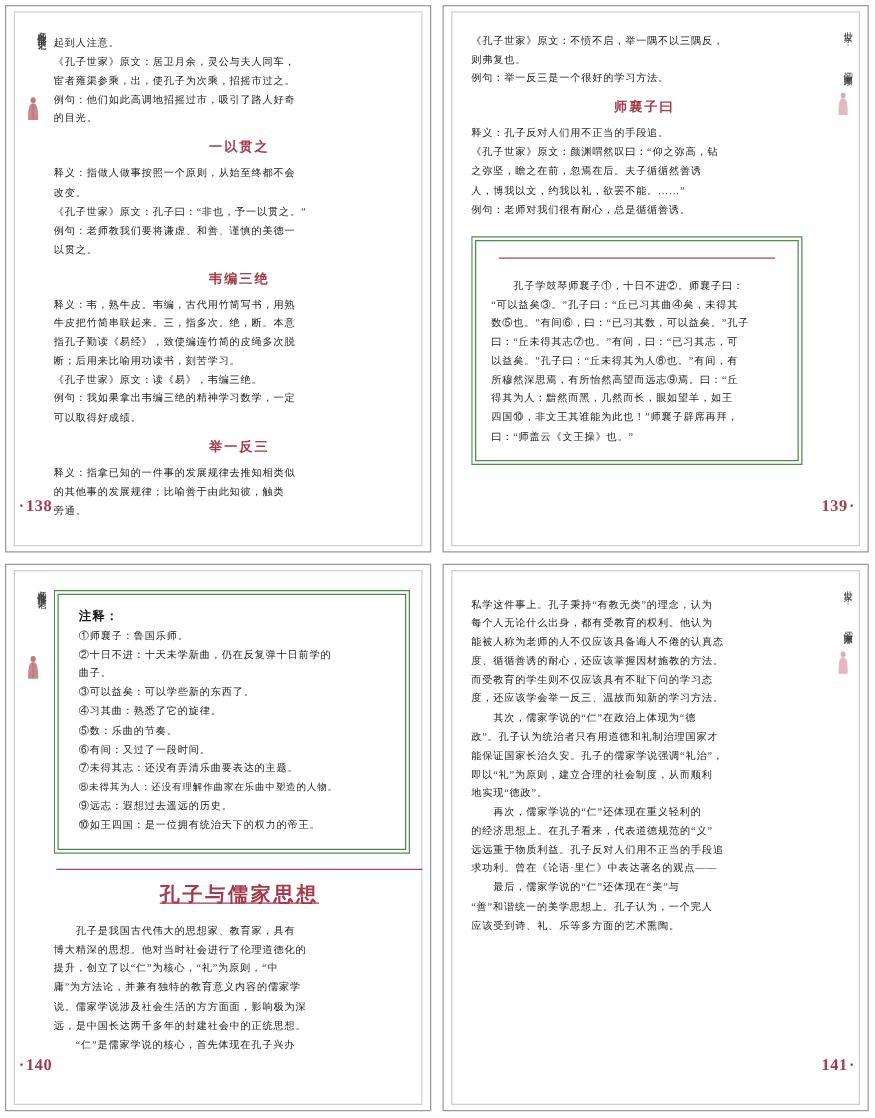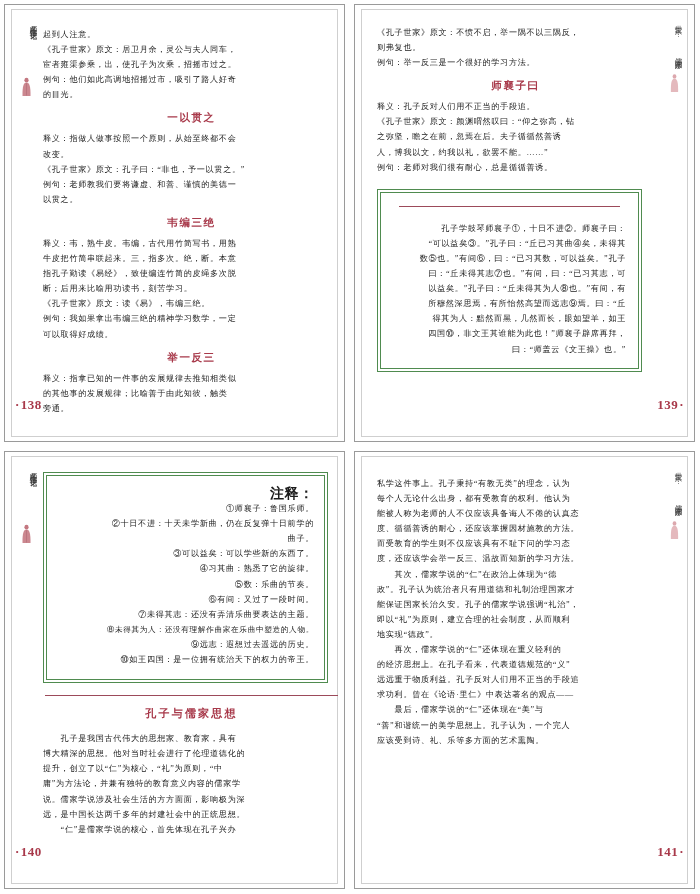--- a/index.html
+++ b/index.html
@@ -82,29 +82,29 @@
   .heading {
     text-align: center;
     font-size: 10.5px;
     font-weight: 700;
     color: #a8394a;
     letter-spacing: 1.6px;
     margin: 9px 0 6px 0;
     font-family: "Liberation Serif", "DejaVu Serif", serif;
   }
   .heading.big {
-    font-size: 11px;
+    font-size: 16px;
     letter-spacing: 2.2px;
     margin: 10px 0 10px 0;
+    text-decoration: underline;
   }
   .greenbox2 {
     border: 1.4px solid #4f8b4f;
     padding: 2px;
     margin: 6px 12px 0 0;
-    text-align: right;
   }
   .greenbox2-in {
     border: 0.8px solid #4f8b4f;
     padding: 9px 12px 11px 12px;
     min-height: 10px;
   }
 
   
   .redrule {
     height: 0;
@@ -121,21 +121,21 @@
     font-weight: 700;
     color: #a8394a;
     letter-spacing: .5px;
   }
   .page-left  .pgnum { left: 10px; }
   .page-right .pgnum { right: 10px; }
   .pgnum::before { content: "·"; margin-right: 1px; }
   .page-right .pgnum::before { content: ""; }
   .page-right .pgnum::after  { content: "·"; margin-left: 1px; }
 
-  .note-title { font-weight: 700; font-size: 14px; letter-spacing: .7px; }
+  .note-title { font-weight: 700; font-size: 10px; letter-spacing: .7px; }
 </style>
 </head>
 <body>
 
 <div class="screen">
 
   <div class="panel">
     <div class="page page-left">
       <div class="page-inner"></div>
 

